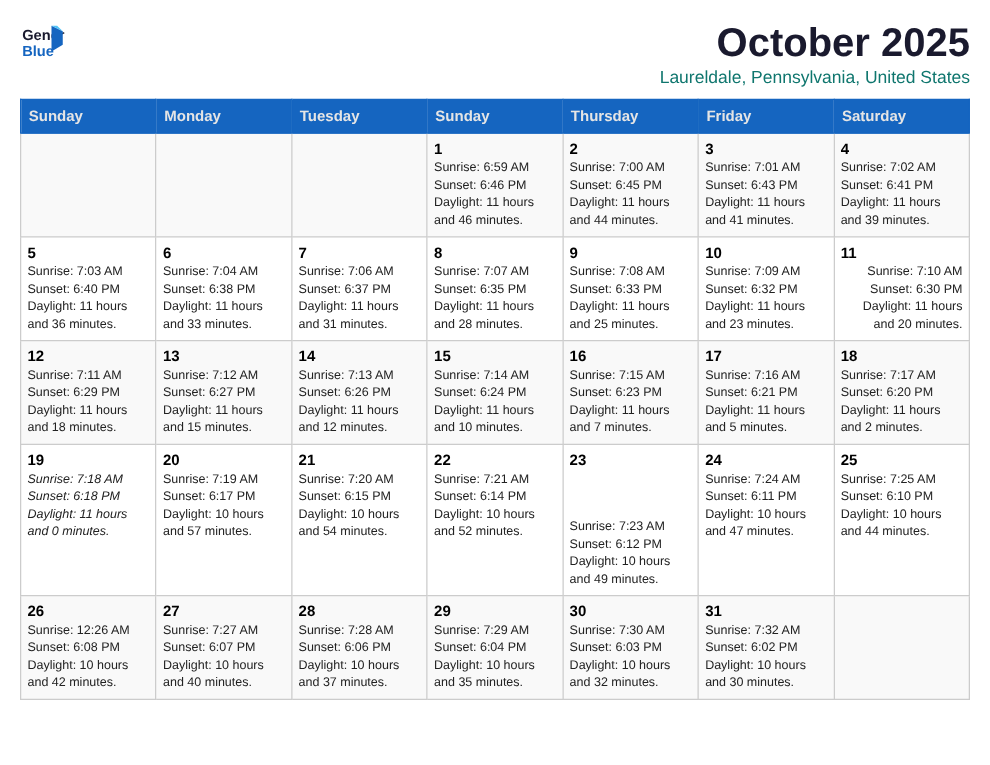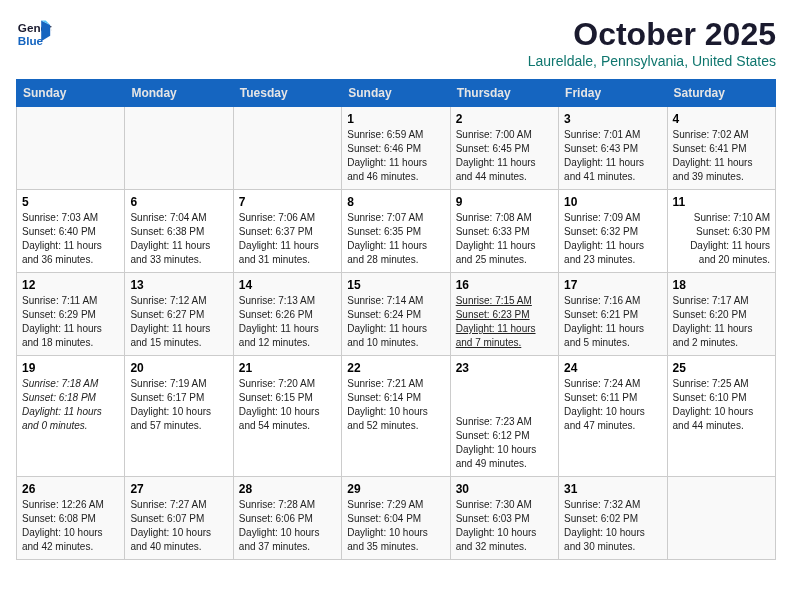--- a/index.html
+++ b/index.html
@@ -219,21 +219,21 @@
         </td>
         <td>
           <div class="day-number">15</div>
           <div class="day-info" style="white-space: pre-line;">Sunrise: 7:14 AM
 Sunset: 6:24 PM
 Daylight: 11 hours
 and 10 minutes.</div>
         </td>
         <td>
           <div class="day-number">16</div>
-          <div class="day-info" style="white-space: pre-line; text-decoration: underline;">Sunrise: 7:15 AM
+          <div class="day-info" style="white-space: pre-line;">Sunrise: 7:15 AM
 Sunset: 6:23 PM
 Daylight: 11 hours
 and 7 minutes.</div>
         </td>
         <td>
           <div class="day-number">17</div>
           <div class="day-info" style="white-space: pre-line;">Sunrise: 7:16 AM
 Sunset: 6:21 PM
 Daylight: 11 hours
 and 5 minutes.</div>

